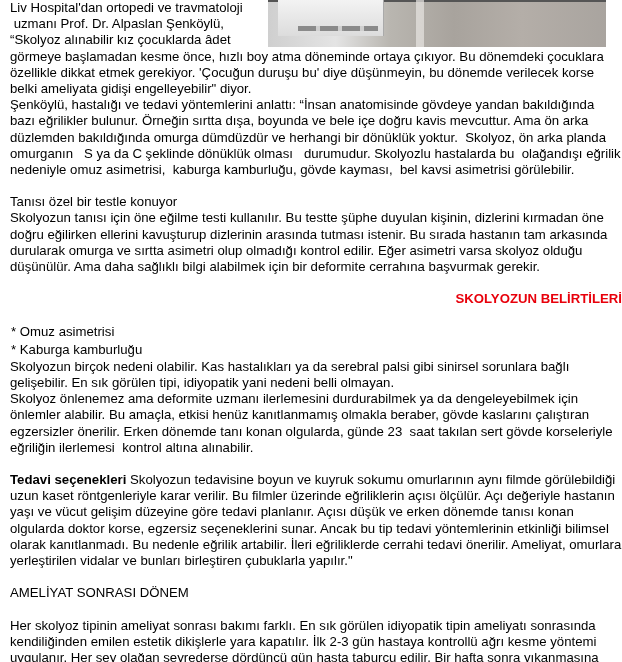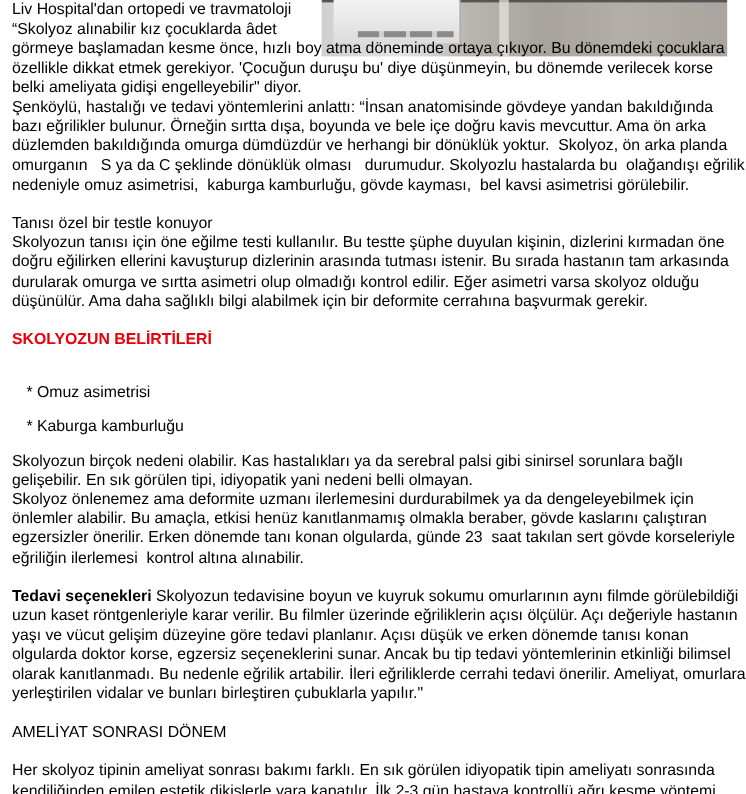--- a/index.html
+++ b/index.html
@@ -12,35 +12,36 @@
   .photo .panel { position: absolute; left: 10px; top: 0; width: 105px; height: 36px;
                   background: linear-gradient(180deg, #f3f3f3, #dcdcdc); border-right: 1px solid #aaa; }
   .photo .step { position: absolute; left: 30px; top: 26px; width: 80px; height: 5px;
                  background: repeating-linear-gradient(90deg, #8a8a8a 0 18px, #cfcfcf 18px 22px); }
   .photo .topbar { position: absolute; left: 0; top: 0; width: 100%; height: 2px; background: #555; }
   .photo .post { position: absolute; left: 148px; top: 0; width: 8px; height: 47px; background: #e8e6e2; opacity: .7; }
   p { margin: 0; }
   .intro-line { white-space: nowrap; }
   .gap { height: 16px; }
   .heading-bold { font-weight: normal; }
-  .heading-red { color: #e8000b; font-weight: bold; }
-  .bullets p { margin: 12px; }
+  .heading-red { color: #e8000b; font-weight: bold; text-align: right; }
+  .bullets p { margin: 1px; }
 </style>
 </head>
 <body>
 
 <div class="photo">
   <div class="topbar"></div>
   <div class="panel"></div>
   <div class="step"></div>
   <div class="post"></div>
 </div>
 
 <div class="doc">
   <p class="intro-line">Liv Hospital'dan ortopedi ve travmatoloji</p>
+  <p class="intro-line" style="white-space:pre"> uzmanı Prof. Dr. Alpaslan Şenköylü,</p>
   <p class="intro-line">“Skolyoz alınabilir kız çocuklarda âdet</p>
   <p>görmeye başlamadan kesme önce, hızlı boy atma döneminde ortaya çıkıyor. Bu dönemdeki çocuklara özellikle dikkat etmek gerekiyor. 'Çocuğun duruşu bu' diye düşünmeyin, bu dönemde verilecek korse belki ameliyata gidişi engelleyebilir" diyor.</p>
   <p style="white-space:pre-wrap">Şenköylü, hastalığı ve tedavi yöntemlerini anlattı: “İnsan anatomisinde gövdeye yandan bakıldığında bazı eğrilikler bulunur. Örneğin sırtta dışa, boyunda ve bele içe doğru kavis mevcuttur. Ama ön arka düzlemden bakıldığında omurga dümdüzdür ve herhangi bir dönüklük yoktur.  Skolyoz, ön arka planda omurganın   S ya da C şeklinde dönüklük olması   durumudur. Skolyozlu hastalarda bu  olağandışı eğrilik nedeniyle omuz asimetrisi,  kaburga kamburluğu, gövde kayması,  bel kavsi asimetrisi görülebilir.</p>
 
   <div class="gap"></div>
   <p class="heading-bold">Tanısı özel bir testle konuyor</p>
   <p>Skolyozun tanısı için öne eğilme testi kullanılır. Bu testte şüphe duyulan kişinin, dizlerini kırmadan öne doğru eğilirken ellerini kavuşturup dizlerinin arasında tutması istenir. Bu sırada hastanın tam arkasında durularak omurga ve sırtta asimetri olup olmadığı kontrol edilir. Eğer asimetri varsa skolyoz olduğu düşünülür. Ama daha sağlıklı bilgi alabilmek için bir deformite cerrahına başvurmak gerekir.</p>
 
   <div class="gap"></div>
   <p class="heading-red">SKOLYOZUN BELİRTİLERİ</p>

